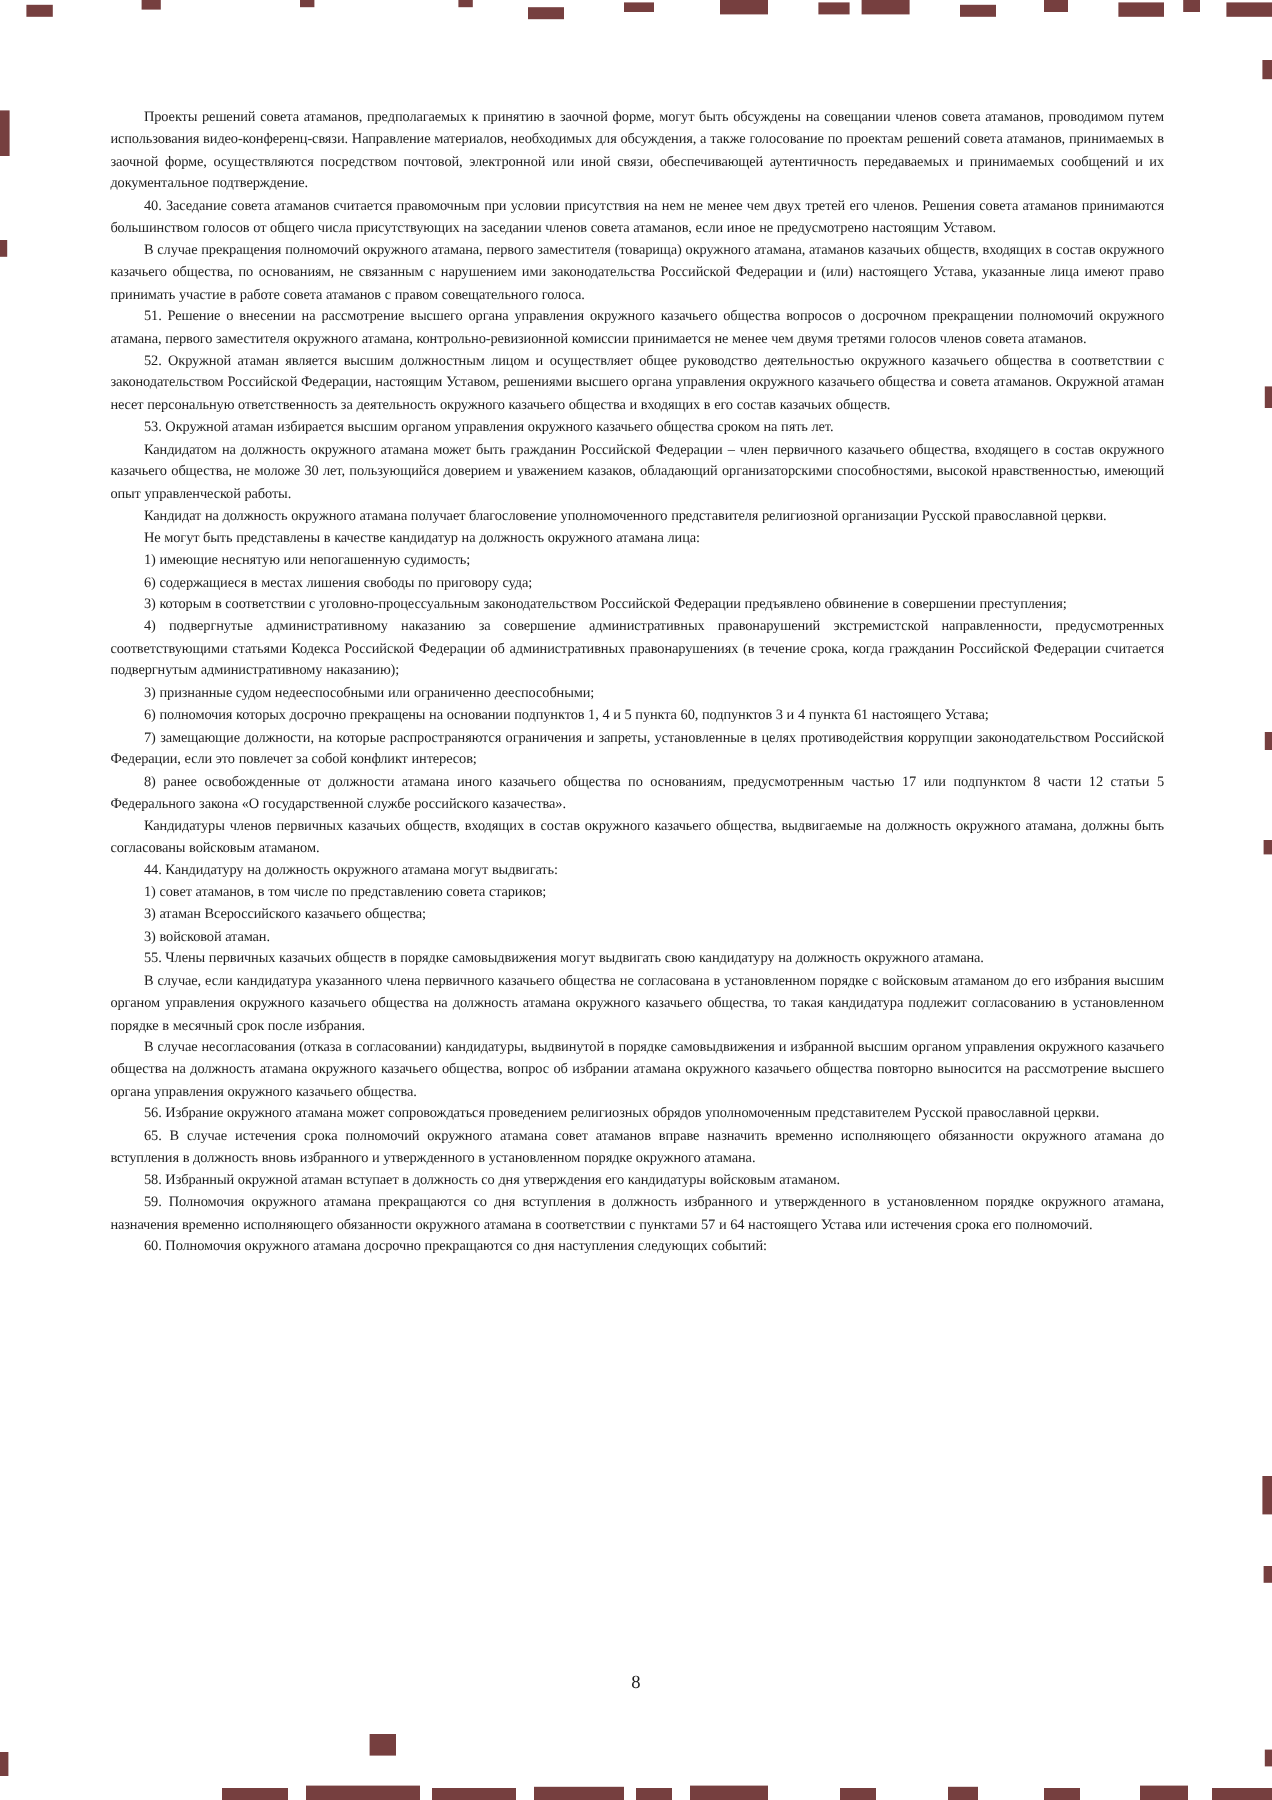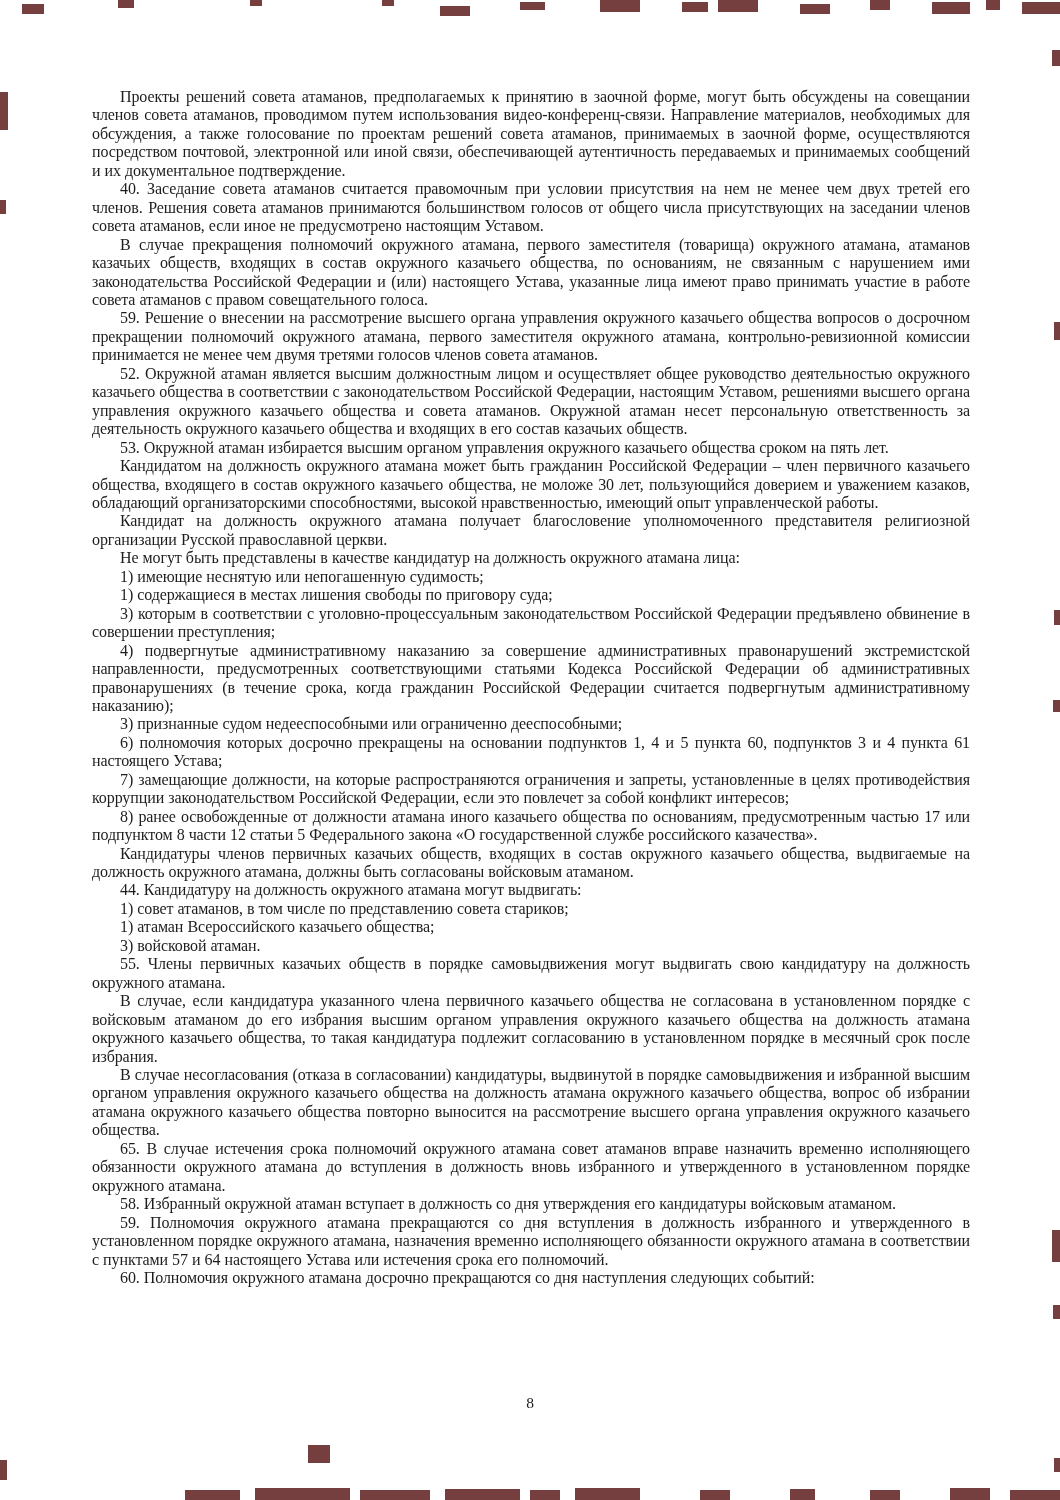--- a/index.html
+++ b/index.html
@@ -15,21 +15,21 @@
   .content {
     position: absolute;
     left: 92px;
     top: 88px;
     width: 878px;
   }
   .para {
     margin: 0;
     text-indent: 28px;
     text-align: justify;
-    font-size: 16px;
+    font-size: 12px;
     line-height: 18.45px;
     letter-spacing: -0.1px;
     word-spacing: 0.2px;
   }
   .page-number {
     position: absolute;
     top: 1394px;
     left: 0;
     width: 100%;
     text-align: center;
@@ -43,42 +43,43 @@
   }
 </style>
 </head>
 <body>
 
 <div class="page">
   <div class="content" id="paragraphs">
       <p class="para">Проекты решений совета атаманов, предполагаемых к принятию в заочной форме, могут быть обсуждены на совещании членов совета атаманов, проводимом путем использования видео-конференц-связи. Направление материалов, необходимых для обсуждения, а также голосование по проектам решений совета атаманов, принимаемых в заочной форме, осуществляются посредством почтовой, электронной или иной связи, обеспечивающей аутентичность передаваемых и принимаемых сообщений и их документальное подтверждение.</p>
       <p class="para">40. Заседание совета атаманов считается правомочным при условии присутствия на нем не менее чем двух третей его членов. Решения совета атаманов принимаются большинством голосов от общего числа присутствующих на заседании членов совета атаманов, если иное не предусмотрено настоящим Уставом.</p>
       <p class="para">В случае прекращения полномочий окружного атамана, первого заместителя (товарища) окружного атамана, атаманов казачьих обществ, входящих в состав окружного казачьего общества, по основаниям, не связанным с нарушением ими законодательства Российской Федерации и (или) настоящего Устава, указанные лица имеют право принимать участие в работе совета атаманов с правом совещательного голоса.</p>
-      <p class="para">59. Решение о внесении на рассмотрение высшего органа управления окружного казачьего общества вопросов о досрочном прекращении полномочий окружного атамана, первого заместителя окружного атамана, контрольно-ревизионной комиссии принимается не менее чем двумя третями голосов членов совета атаманов.</p>
+      <p class="para">51. Решение о внесении на рассмотрение высшего органа управления окружного казачьего общества вопросов о досрочном прекращении полномочий окружного атамана, первого заместителя окружного атамана, контрольно-ревизионной комиссии принимается не менее чем двумя третями голосов членов совета атаманов.</p>
       <p class="para">52. Окружной атаман является высшим должностным лицом и осуществляет общее руководство деятельностью окружного казачьего общества в соответствии с законодательством Российской Федерации, настоящим Уставом, решениями высшего органа управления окружного казачьего общества и совета атаманов. Окружной атаман несет персональную ответственность за деятельность окружного казачьего общества и входящих в его состав казачьих обществ.</p>
       <p class="para">53. Окружной атаман избирается высшим органом управления окружного казачьего общества сроком на пять лет.</p>
       <p class="para">Кандидатом на должность окружного атамана может быть гражданин Российской Федерации – член первичного казачьего общества, входящего в состав окружного казачьего общества, не моложе 30 лет, пользующийся доверием и уважением казаков, обладающий организаторскими способностями, высокой нравственностью, имеющий опыт управленческой работы.</p>
       <p class="para">Кандидат на должность окружного атамана получает благословение уполномоченного представителя религиозной организации Русской православной церкви.</p>
       <p class="para">Не могут быть представлены в качестве кандидатур на должность окружного атамана лица:</p>
       <p class="para">1) имеющие неснятую или непогашенную судимость;</p>
-      <p class="para">1) содержащиеся в местах лишения свободы по приговору суда;</p>
+      <p class="para">6) содержащиеся в местах лишения свободы по приговору суда;</p>
       <p class="para">3) которым в соответствии с уголовно-процессуальным законодательством Российской Федерации предъявлено обвинение в совершении преступления;</p>
       <p class="para">4) подвергнутые административному наказанию за совершение административных правонарушений экстремистской направленности, предусмотренных соответствующими статьями Кодекса Российской Федерации об административных правонарушениях (в течение срока, когда гражданин Российской Федерации считается подвергнутым административному наказанию);</p>
       <p class="para">3) признанные судом недееспособными или ограниченно дееспособными;</p>
       <p class="para">6) полномочия которых досрочно прекращены на основании подпунктов 1, 4 и 5 пункта 60, подпунктов 3 и 4 пункта 61 настоящего Устава;</p>
       <p class="para">7) замещающие должности, на которые распространяются ограничения и запреты, установленные в целях противодействия коррупции законодательством Российской Федерации, если это повлечет за собой конфликт интересов;</p>
       <p class="para">8) ранее освобожденные от должности атамана иного казачьего общества по основаниям, предусмотренным частью 17 или подпунктом 8 части 12 статьи 5 Федерального закона «О государственной службе российского казачества».</p>
       <p class="para">Кандидатуры членов первичных казачьих обществ, входящих в состав окружного казачьего общества, выдвигаемые на должность окружного атамана, должны быть согласованы войсковым атаманом.</p>
       <p class="para">44. Кандидатуру на должность окружного атамана могут выдвигать:</p>
       <p class="para">1) совет атаманов, в том числе по представлению совета стариков;</p>
-      <p class="para">1) атаман Всероссийского казачьего общества;</p>
+      <p class="para">3) атаман Всероссийского казачьего общества;</p>
       <p class="para">3) войсковой атаман.</p>
       <p class="para">55. Члены первичных казачьих обществ в порядке самовыдвижения могут выдвигать свою кандидатуру на должность окружного атамана.</p>
       <p class="para">В случае, если кандидатура указанного члена первичного казачьего общества не согласована в установленном порядке с войсковым атаманом до его избрания высшим органом управления окружного казачьего общества на должность атамана окружного казачьего общества, то такая кандидатура подлежит согласованию в установленном порядке в месячный срок после избрания.</p>
       <p class="para">В случае несогласования (отказа в согласовании) кандидатуры, выдвинутой в порядке самовыдвижения и избранной высшим органом управления окружного казачьего общества на должность атамана окружного казачьего общества, вопрос об избрании атамана окружного казачьего общества повторно выносится на рассмотрение высшего органа управления окружного казачьего общества.</p>
+      <p class="para">56. Избрание окружного атамана может сопровождаться проведением религиозных обрядов уполномоченным представителем Русской православной церкви.</p>
       <p class="para">65. В случае истечения срока полномочий окружного атамана совет атаманов вправе назначить временно исполняющего обязанности окружного атамана до вступления в должность вновь избранного и утвержденного в установленном порядке окружного атамана.</p>
       <p class="para">58. Избранный окружной атаман вступает в должность со дня утверждения его кандидатуры войсковым атаманом.</p>
       <p class="para">59. Полномочия окружного атамана прекращаются со дня вступления в должность избранного и утвержденного в установленном порядке окружного атамана, назначения временно исполняющего обязанности окружного атамана в соответствии с пунктами 57 и 64 настоящего Устава или истечения срока его полномочий.</p>
       <p class="para">60. Полномочия окружного атамана досрочно прекращаются со дня наступления следующих событий:</p>
     </div>
   <div class="page-number">8</div>
   <div id="artifacts">
       <div class="artifact" style="left: 22px; top: 4px; width: 22px; height: 10px;"></div>
       <div class="artifact" style="left: 118px; top: 0px; width: 16px; height: 8px;"></div>
       <div class="artifact" style="left: 250px; top: 0px; width: 12px; height: 6px;"></div>

